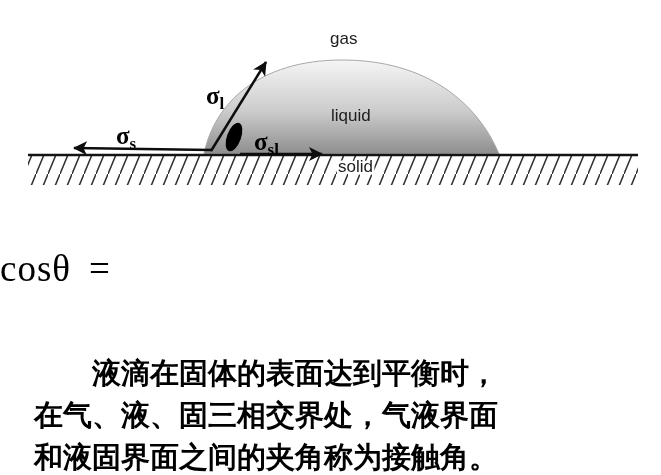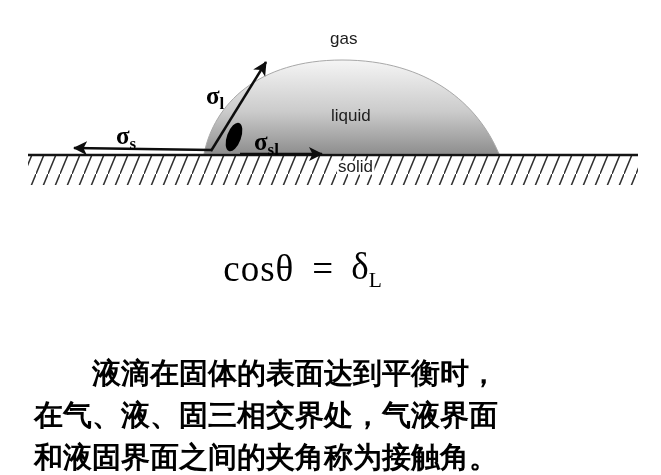--- a/index.html
+++ b/index.html
@@ -8,21 +8,21 @@
   .page{position:relative;width:605px;height:475px;background:#ffffff;}
 
   
   .diagram-wrap{width:661px;height:205px;}
   .surface-label{font-family:"Liberation Sans",sans-serif;font-size:17px;fill:#1d1d1d;}
   .halo{paint-order:stroke;stroke:#ffffff;stroke-width:5px;stroke-linejoin:round;}
   .vec-label{font-family:"Liberation Serif",serif;font-size:25px;font-weight:bold;fill:#000;}
   .vec-sub{font-size:17px;font-weight:bold;}
 
   
-  .formula{height:110px;margin-top:8px;display:flex;justify-content:center;align-items:center;
+  .formula{height:110px;margin-top:8px;display:flex;align-items:center;
     gap:18px;font-family:"Liberation Serif",serif;color:#000;}
   .f-lhs{font-size:37px;letter-spacing:1px;white-space:nowrap;}
   .f-eq{font-size:37px;}
   .frac{display:inline-block;text-align:center;font-size:37px;line-height:1.15;}
   .frac-num{display:block;padding:0 16px 6px;border-bottom:3px solid #000;white-space:nowrap;}
   .frac-den{display:block;padding-top:4px;white-space:nowrap;}
   .formula sub{font-size:0.58em;}
   .f-minus{padding:0 8px;}
 
   
@@ -74,21 +74,20 @@
       <text x="206" y="104" class="vec-label"><tspan>σ</tspan><tspan class="vec-sub" dy="5">l</tspan></text>
 
       <text x="254" y="150" class="vec-label"><tspan>σ</tspan><tspan class="vec-sub" dy="5">sl</tspan></text>
     </svg>
   </div>
 
   <div class="formula">
     <span class="f-lhs">cosθ</span>
     <span class="f-eq">=</span>
     <span class="frac">
-      <span class="frac-den"><span>δ</span><sub>L</sub></span>
     </span>
   </div>
 
   <div class="caption">
     <div class="indent">液滴在固体的表面达到平衡时，</div>
     <div>在气、液、固三相交界处，气液界面</div>
     <div>和液固界面之间的夹角称为接触角。</div>
   </div>
 
 </div>

